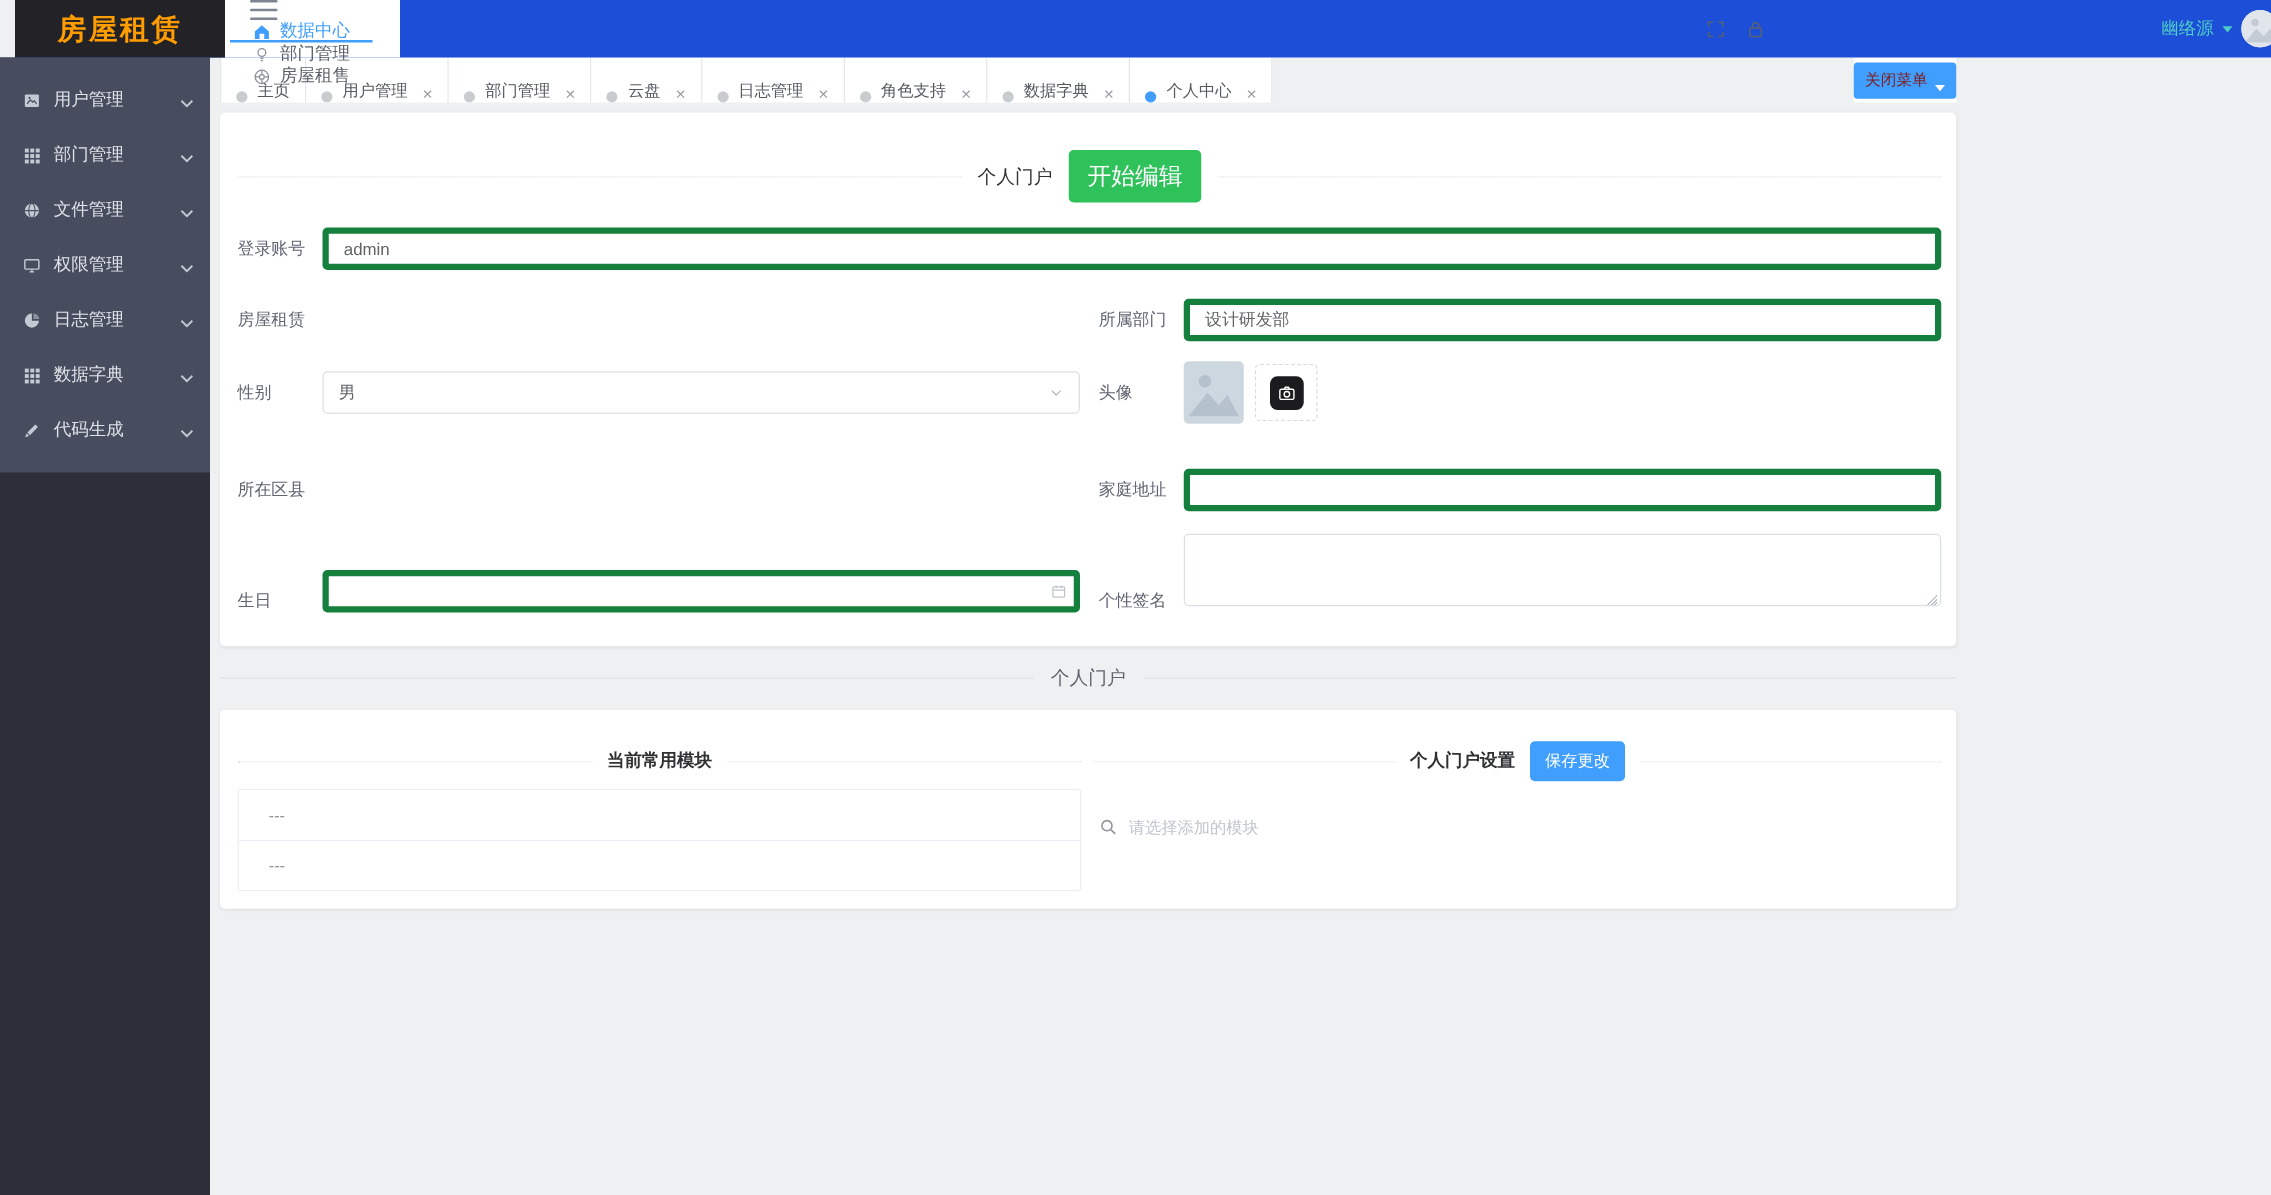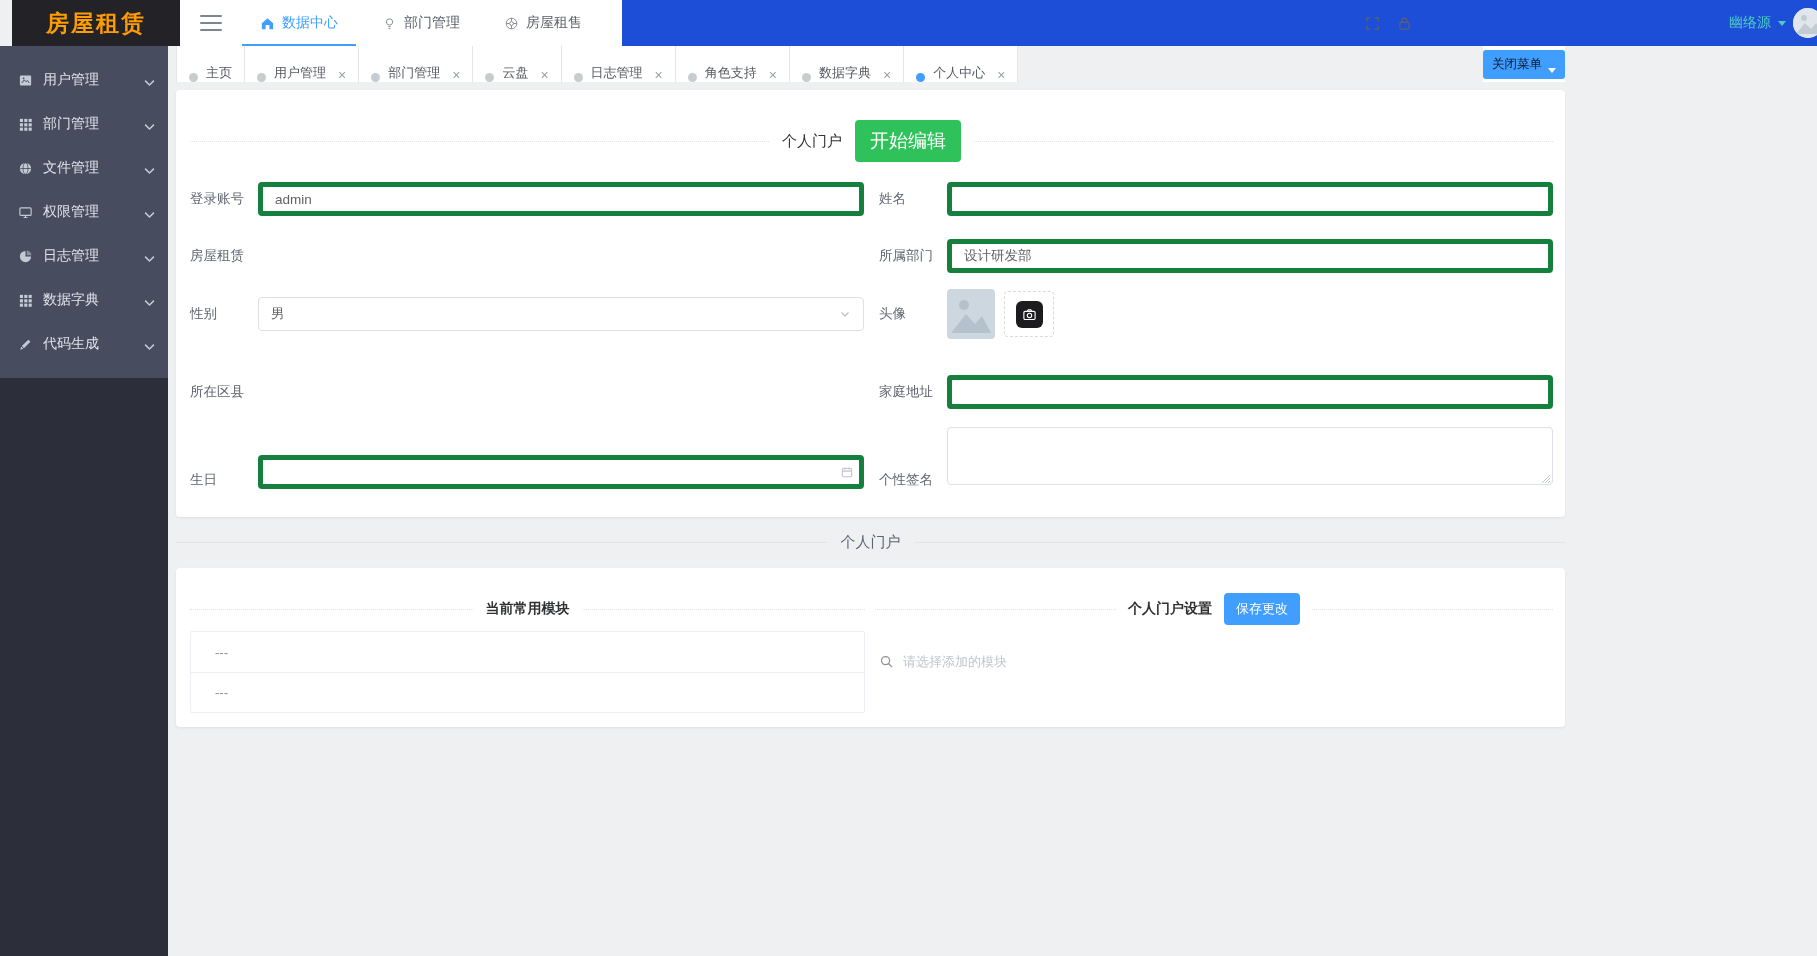--- a/index.html
+++ b/index.html
@@ -12,21 +12,21 @@
     color:#606266;
   }
   svg { display:block; }
 
   
   .navbar { position:absolute; top:0; left:12px; width:1817px; height:46px; background:#1d4ed8; z-index:30; }
   .logo { position:absolute; left:0; top:0; width:168px; height:46px; background:#232327;
           color:#ff9c00; font-size:23px; font-weight:bold; letter-spacing:2px;
           display:flex; align-items:center; justify-content:center; }
   .nav-menu { position:absolute; left:168px; top:0; height:46px; background:#ffffff;
-              display:flex; align-items:stretch; padding-right:18px; }
+              display:flex; align-items:stretch; padding-right:18px;flex-direction:column; }
   .hamburger { display:flex; flex-direction:column; justify-content:center; gap:5px; padding:0 16px 0 20px; cursor:pointer; }
   .hamburger span { width:22px; height:2px; background:#7d8591; border-radius:1px; }
   .nav-item { display:flex; align-items:center; gap:7px; padding:0 22px; font-size:14px; color:#5a5e66; position:relative; cursor:pointer; }
   .nav-item svg { width:15px; height:15px; }
   .nav-item.active { color:#409eff; }
   .nav-item.active::after { content:""; position:absolute; left:4px; right:4px; bottom:0; height:2px; background:#409eff; }
   .nav-tools { position:absolute; left:1352px; top:0; height:46px; display:flex; align-items:center; gap:15px; color:#59616f; }
   .nav-tools svg { width:17px; height:17px; cursor:pointer; }
   .nav-user { position:absolute; right:6px; top:0; height:46px; display:flex; align-items:center; gap:7px; cursor:pointer; }
   .username { color:#4ecdc4; font-size:14px; }
@@ -46,21 +46,21 @@
   .tabbar { position:absolute; left:168px; top:46px; width:1397px; height:36px; background:#eef0f1;
             display:flex; align-items:stretch; padding-left:8px; z-index:10; }
   .tab { display:flex; align-items:flex-end; gap:8px; padding:0 12px; background:#fff;
          border-right:1px solid #e3e5e8; font-size:13px; color:#555a61; white-space:nowrap; cursor:pointer; }
   .tab:first-child { border-left:1px solid #e3e5e8; }
   .tab .dot { width:9px; height:9px; border-radius:50%; background:#c9cccf; flex-shrink:0; }
   .tab.active .dot { background:#409eff; }
   .tab .close { color:#9aa0a6; font-size:14px; line-height:1; margin-left:4px; }
   .tabbar-right { position:absolute; right:0; top:0; bottom:0; width:82px; background:#fff;
                   display:flex; align-items:center; justify-content:center; }
-  .close-menu-btn { background:#409eff; color:#0f172a; border:none; border-radius:3px; font-size:12.5px;
+  .close-menu-btn { background:#409eff; color:#7f1d1d; border:none; border-radius:3px; font-size:12.5px;
                     padding:6px 9px; display:flex; align-items:flex-end; gap:6px; cursor:pointer;
                     font-family:inherit; }
   .btn-caret { width:0; height:0; border-left:4px solid transparent; border-right:4px solid transparent; border-top:5px solid #fff; }
 
   
   .card { position:absolute; background:#fff; border-radius:4px; box-shadow:0 1px 3px rgba(0,0,0,.07); }
   .card1 { left:176px; top:90px; width:1389px; height:427px; }
 
   .card1-header { display:flex; align-items:center; gap:13px; padding:30px 12px 0 14px; }
   .dash { flex:1; border-top:1px dotted #dfe3e8; }
@@ -380,24 +380,20 @@
     <span class="card1-title">个人门户</span>
     <button class="edit-btn">开始编辑</button>
     <span class="dash"></span>
   </div>
 
   <div class="frow r1">
     <div class="fcol">
       <span class="flabel">登录账号</span>
       <input class="finput" value="admin" style="">
     </div>
-    <div class="fcol">
-      <span class="flabel">姓名</span>
-      <input class="finput" value="" style="">
-    </div>
   </div>
 
   <div class="frow r2">
     <div class="fcol">
       <span class="flabel">房屋租赁</span>
     </div>
     <div class="fcol">
       <span class="flabel">所属部门</span>
       <input class="finput" value="设计研发部" style="">
     </div>

